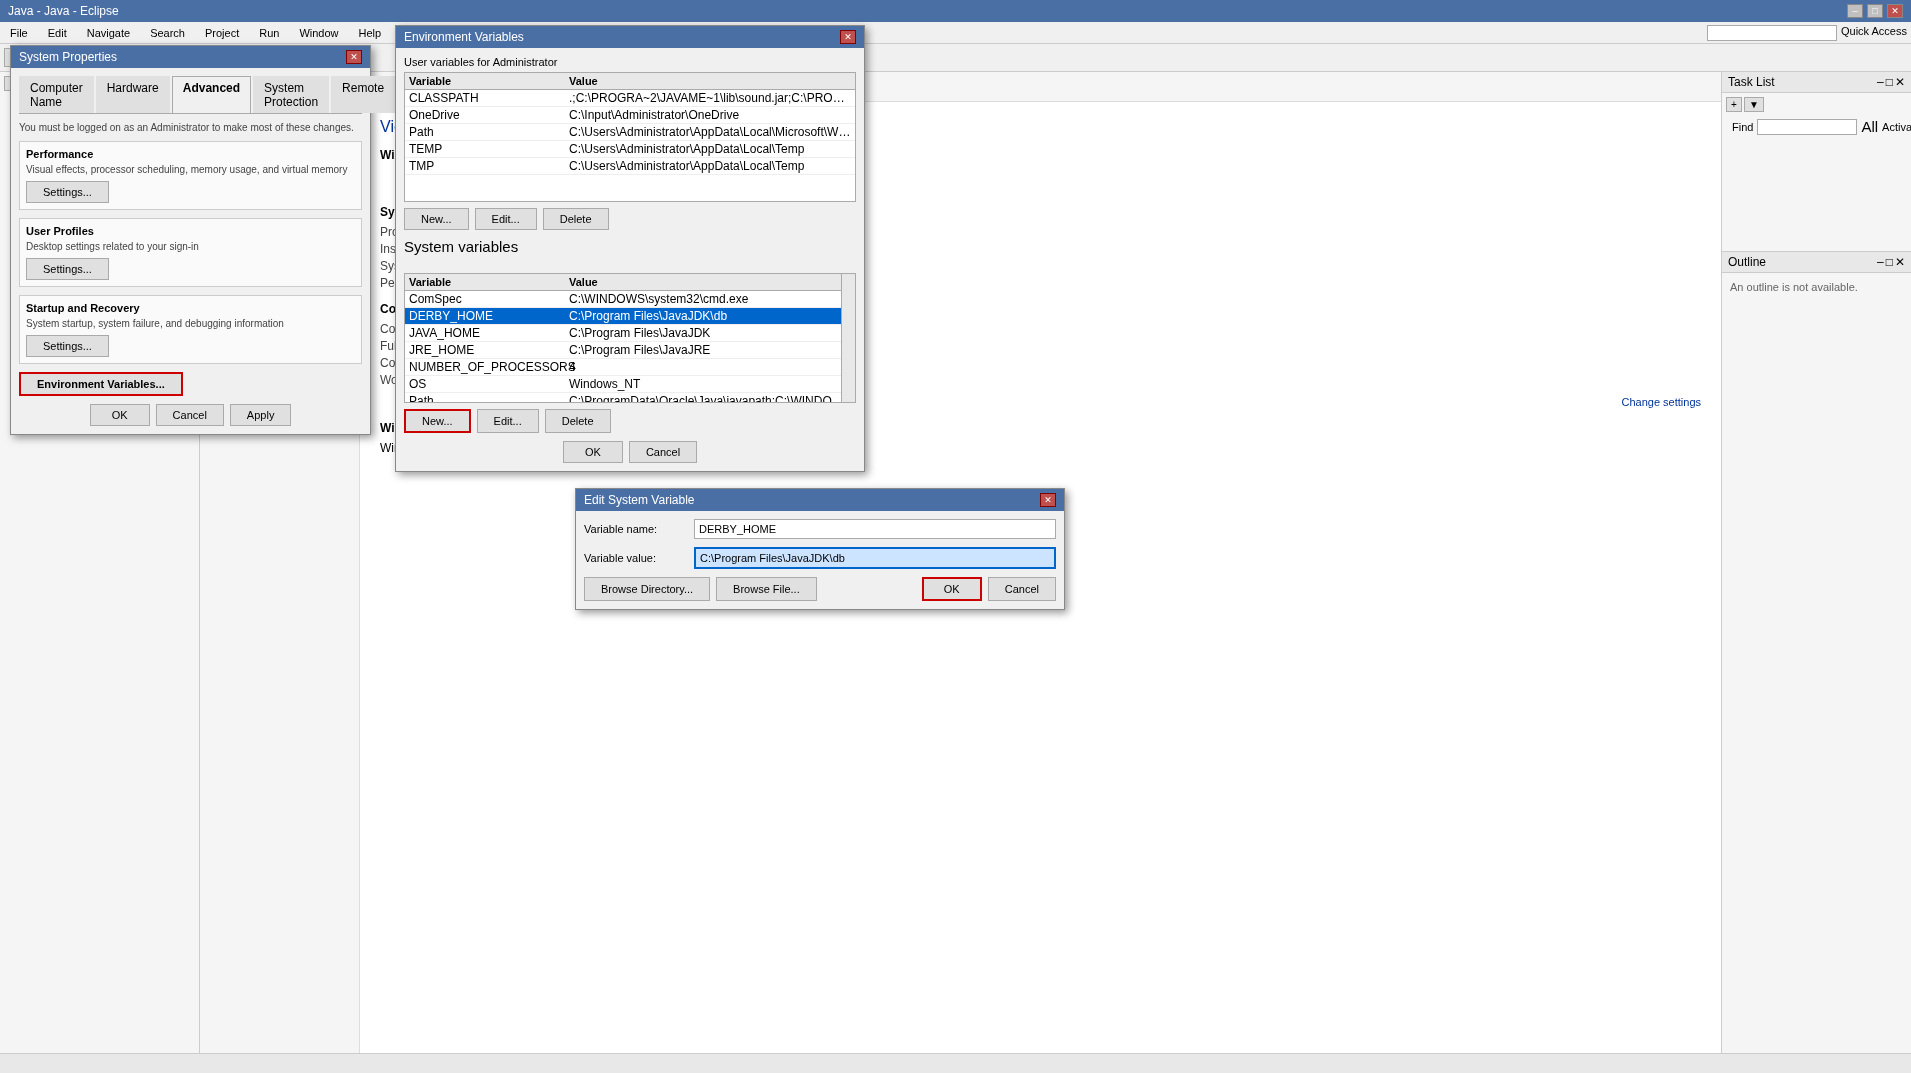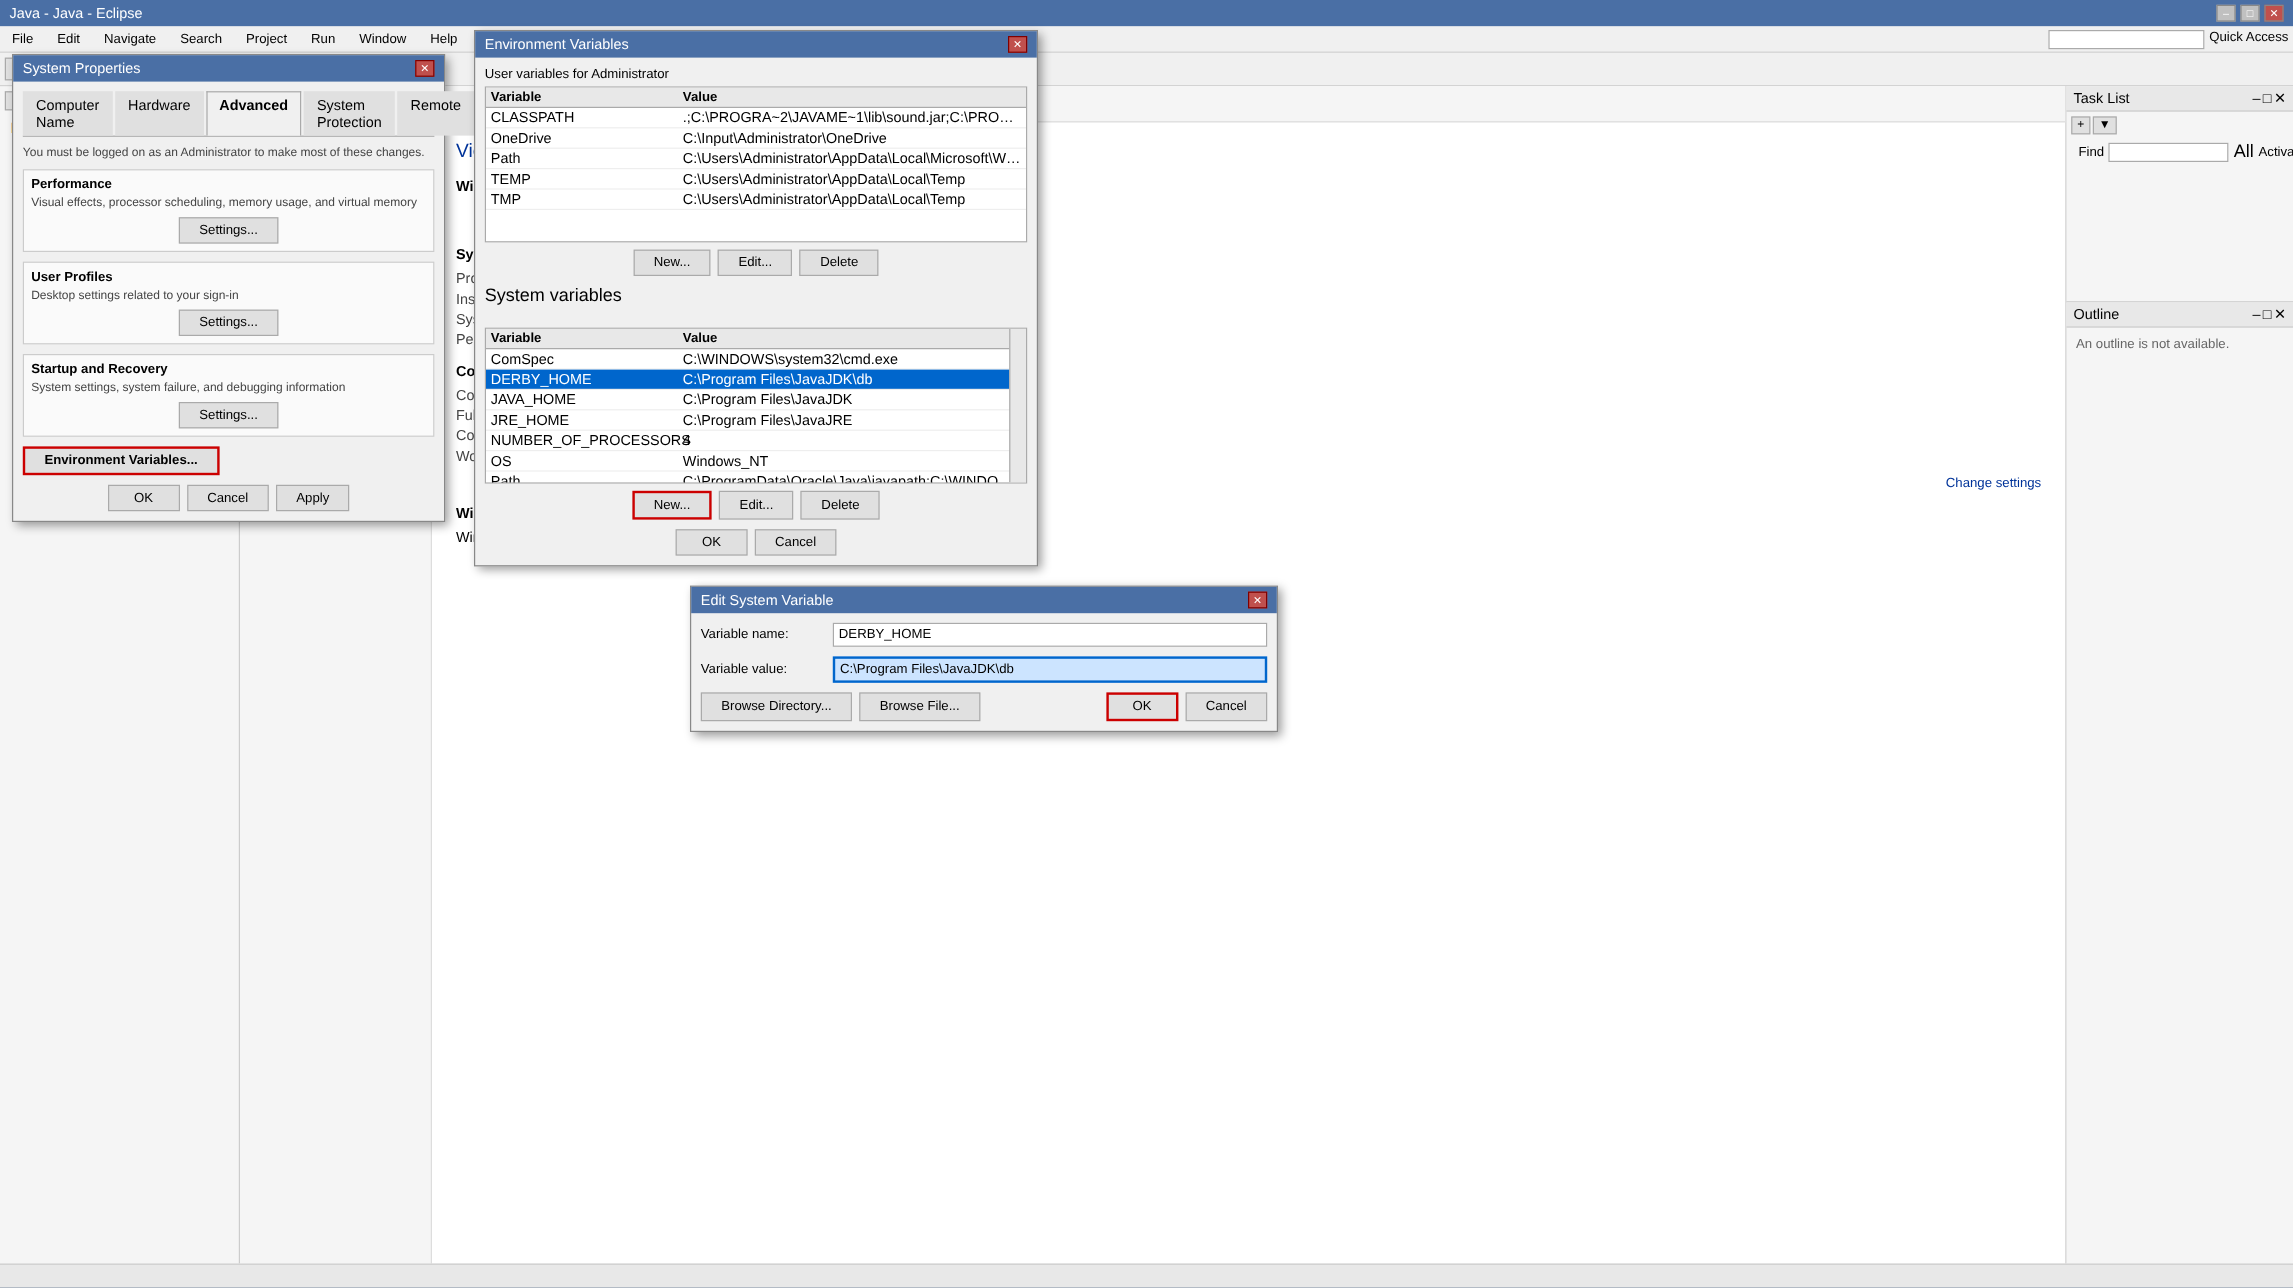--- a/index.html
+++ b/index.html
@@ -122,21 +122,21 @@
     
     .sys-props {
       top: 45px; left: 10px; width: 320px;
       z-index: 10;
     }
 
     .section-group { margin-bottom: 8px; padding: 6px; border: 1px solid #ccc; background: #fafafa; }
     .section-group-title { font-weight: bold; margin-bottom: 4px; font-size: 11px; }
     .section-group-desc { font-size: 10px; color: #444; margin-bottom: 6px; }
 
-    .btn-row { display: flex; justify-content: center; gap: 6px; margin-top: 6px; }
+    .btn-row { display: flex; justify-content: flex-start; gap: 6px; margin-top: 6px; }
     .btn-row-center { display: flex; justify-content: center; gap: 6px; margin-top: 8px; }
 
     
     .env-vars-dialog {
       top: 25px; left: 395px; width: 470px;
       z-index: 20;
     }
 
     .env-table-container {
       border: 1px solid #aaa; background: white; margin-bottom: 4px;
@@ -414,21 +414,21 @@
       <div class="section-group">
         <div class="section-group-title">User Profiles</div>
         <div class="section-group-desc">Desktop settings related to your sign-in</div>
         <div class="btn-row">
           <button class="btn">Settings...</button>
         </div>
       </div>
 
       <div class="section-group">
         <div class="section-group-title">Startup and Recovery</div>
-        <div class="section-group-desc">System settings, system failure, and debugging information</div>
+        <div class="section-group-desc">System startup, system failure, and debugging information</div>
         <div class="btn-row">
           <button class="btn">Settings...</button>
         </div>
       </div>
 
       <div style="margin-top:8px; text-align:left;">
         <button class="btn highlighted" style="border:2px solid #cc0000;">Environment Variables...</button>
       </div>
 
       <div class="btn-row-center">

